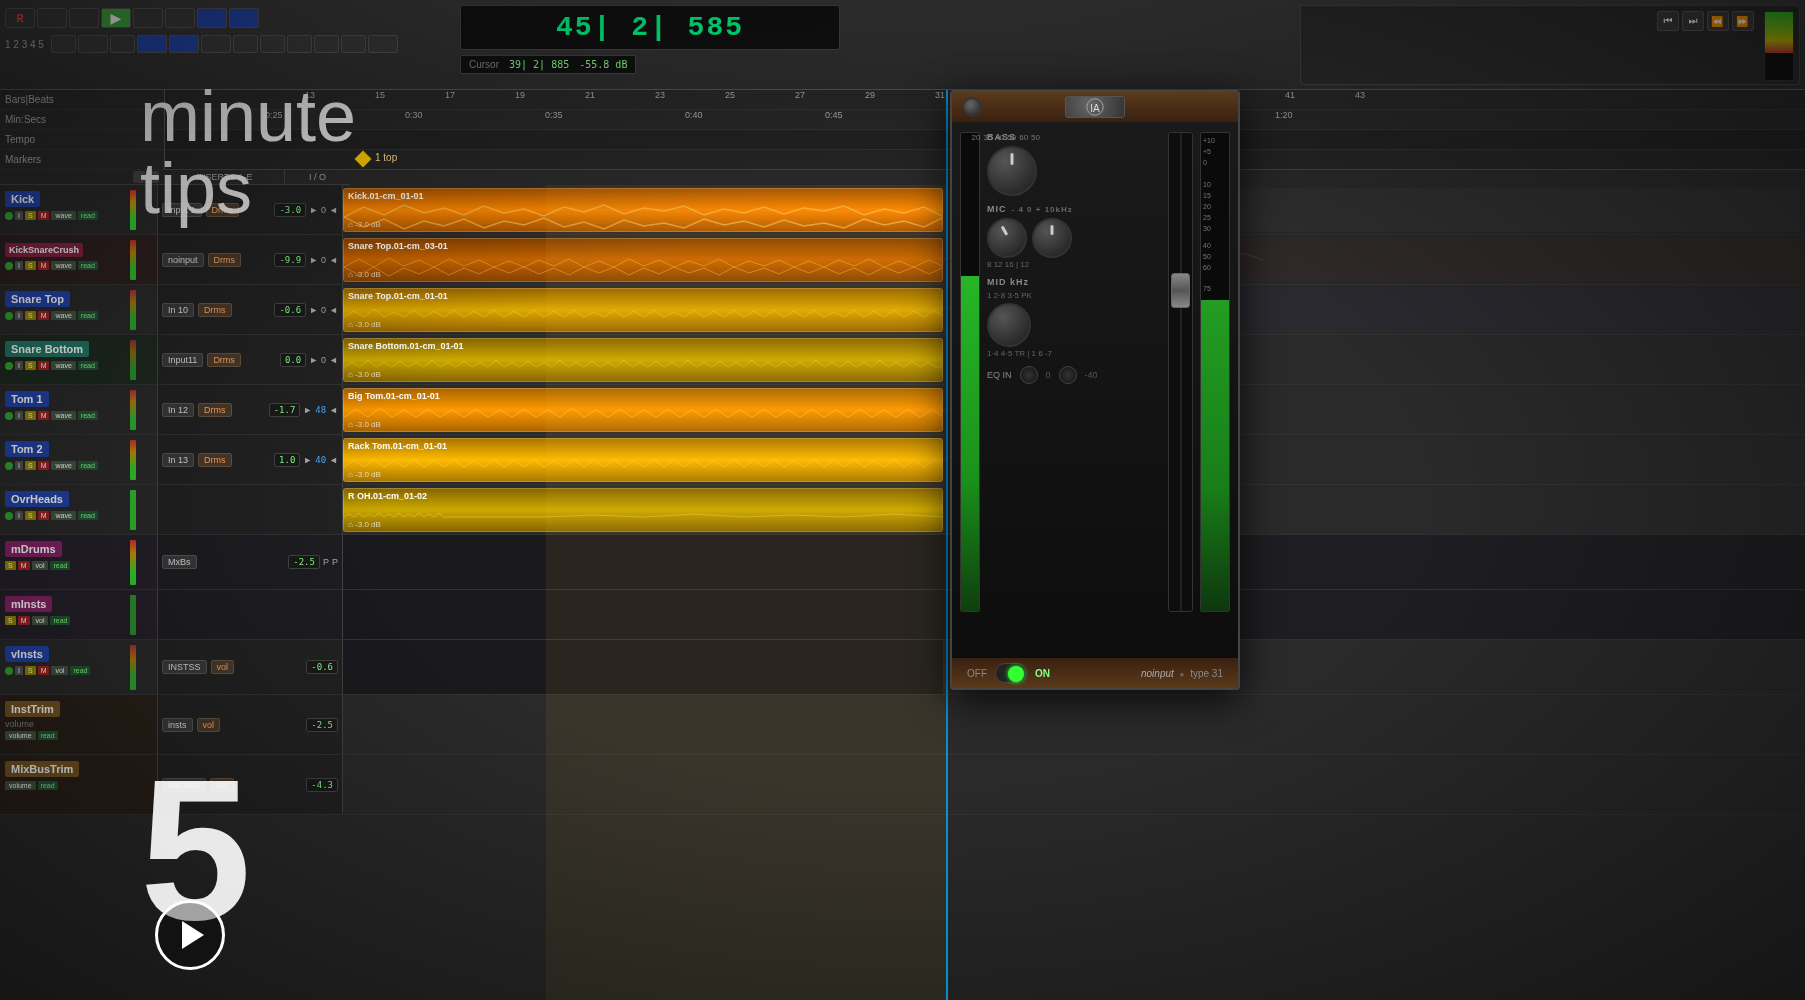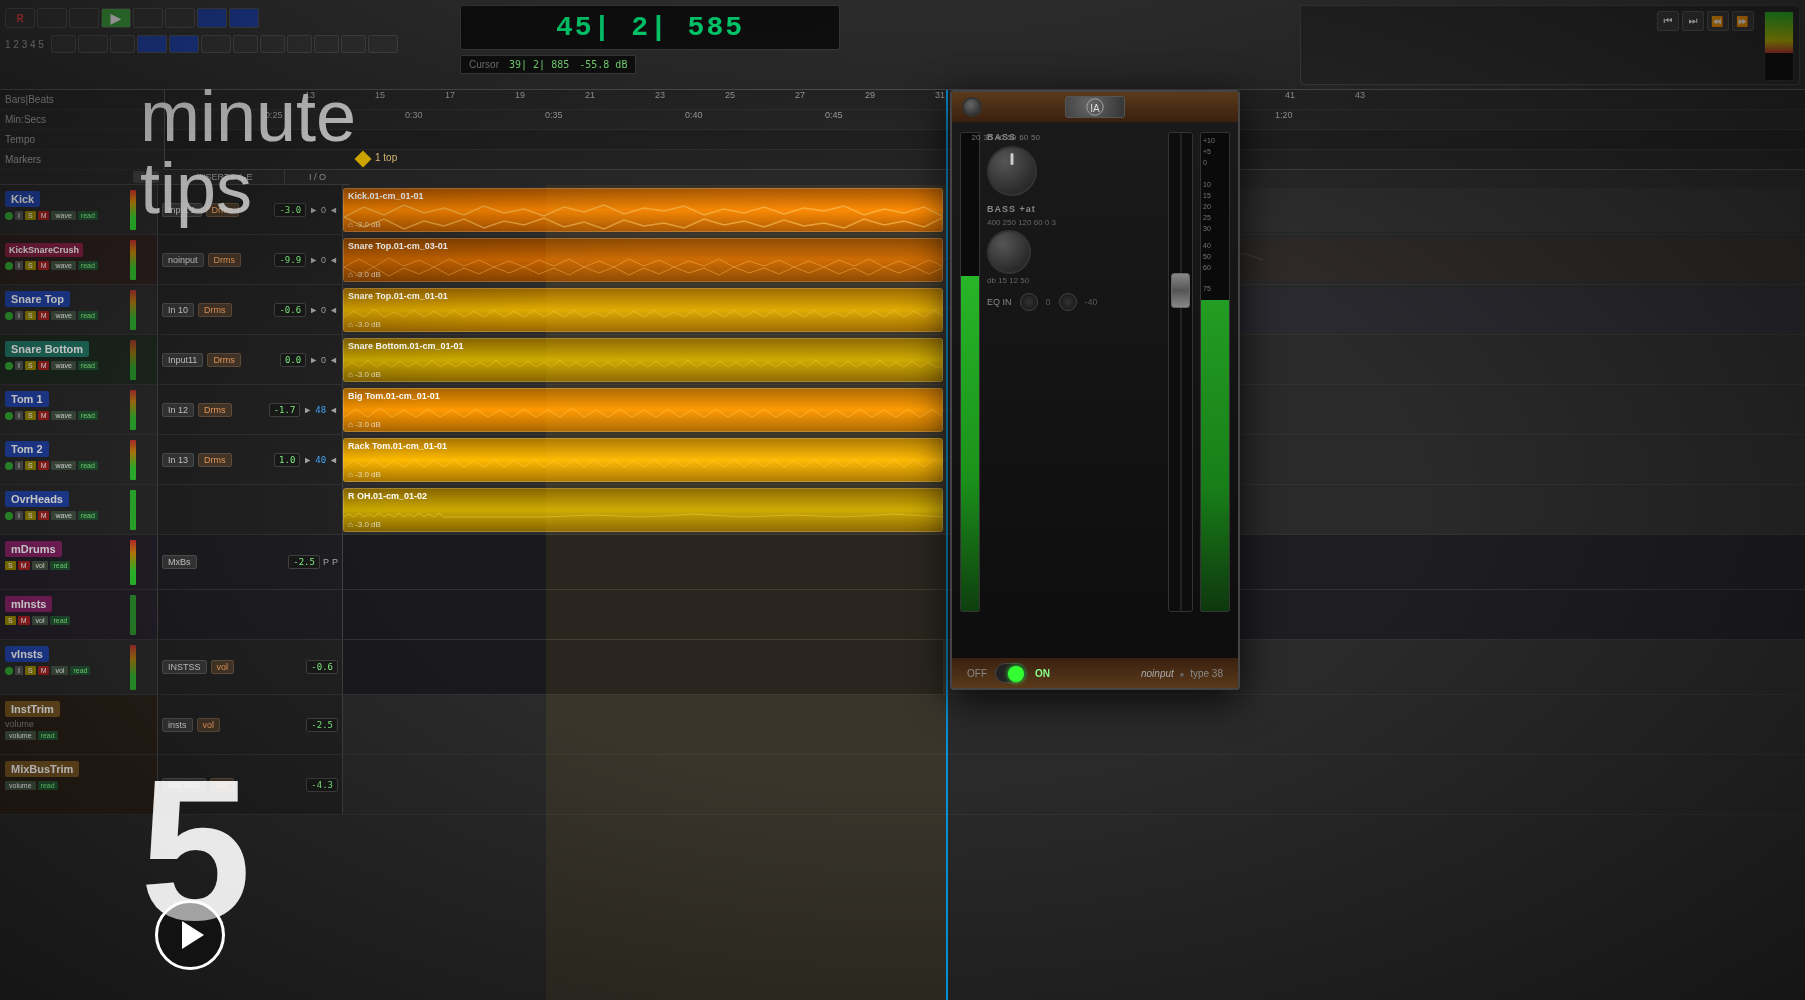--- a/index.html
+++ b/index.html
@@ -768,28 +768,43 @@
             <span>20</span>
               <span>30</span>
               <span>40</span>
               <span>50</span>
               <span>60</span>
               <span>50</span>
           </div>
         </div>
       </div>
 
-
-
       <div style="margin-bottom:8px;">
-        <div style="font-size:9px; color:#888; font-weight:bold; letter-spacing:1px; margin-bottom:4px;">BASS +at</div>
-        <div style="font-size:8px; color:#666; margin-bottom:3px;">400 250 120 60 0 3</div>
+        <div style="font-size:9px; color:#888; font-weight:bold; letter-spacing:1px; margin-bottom:4px; display:flex; align-items:center; gap:5px;">
+          <span>MIC</span>
+          <span style="font-size:8px; color:#666;">- 4 0 + 10kHz</span>
+        </div>
+        <div style="display:flex; gap:5px; align-items:center;">
+          <div style="width:40px; height:40px; border-radius:50%; background:radial-gradient(circle at 35% 30%, #555, #1a1a1a); border:2px solid #333; position:relative; cursor:pointer;">
+            <div style="position:absolute; top:5px; left:50%; transform:translateX(-50%); width:3px; height:10px; background:#ccc; border-radius:2px; transform:translateX(-50%) rotate(-30deg); transform-origin:center bottom;"></div>
+          </div>
+          <div style="width:40px; height:40px; border-radius:50%; background:radial-gradient(circle at 35% 30%, #555, #1a1a1a); border:2px solid #333; position:relative; cursor:pointer;">
+            <div style="position:absolute; top:5px; left:50%; transform:translateX(-50%); width:3px; height:10px; background:#ccc; border-radius:2px;"></div>
+          </div>
+        </div>
+        <div style="font-size:8px; color:#666; margin-top:2px;">8 12 16 | 12</div>
+      </div>
+
+      <div style="margin-bottom:8px;">
+        <div style="font-size:9px; color:#888; font-weight:bold; letter-spacing:1px; margin-bottom:4px;">MID kHz</div>
+        <div style="font-size:8px; color:#666; margin-bottom:3px;">1 2·8 3·5 PK</div>
         <div style="width:44px; height:44px; border-radius:50%; background:radial-gradient(circle at 35% 30%, #555, #1a1a1a); border:2px solid #333; cursor:pointer;"></div>
-        <div style="font-size:8px; color:#666; margin-top:2px;">db 15 12 50</div>
-      </div>
+        <div style="font-size:8px; color:#666; margin-top:2px;">1·4 4·5 TR | 1 6 -7</div>
+      </div>
+
 
       <div style="display:flex; align-items:center; gap:8px; margin-top:5px;">
         <div style="font-size:9px; color:#888;">EQ IN</div>
         <div style="width:18px; height:18px; border-radius:50%; background:radial-gradient(circle, #333, #111); border:1px solid #444; cursor:pointer;"></div>
         <div style="font-size:9px; color:#555;">0</div>
         <div style="width:18px; height:18px; border-radius:50%; background:radial-gradient(circle, #333, #111); border:1px solid #444; cursor:pointer;"></div>
         <div style="font-size:9px; color:#555;">-40</div>
       </div>
     </div>
 
@@ -826,21 +841,21 @@
     <div style="display:flex; align-items:center; gap:8px;">
       <span style="font-size:10px; color:#888;">OFF</span>
       <div style="width:32px; height:20px; border-radius:10px; background:#222; border:1px solid #444; position:relative; cursor:pointer;">
         <div style="position:absolute; right:2px; top:2px; width:16px; height:16px; border-radius:50%; background:#33ff33; box-shadow: 0 0 5px #33ff33;"></div>
       </div>
       <span style="font-size:10px; color:#88ff88; font-weight:bold;">ON</span>
     </div>
     <div style="text-align:right;">
       <span style="font-size:10px; color:#aaa; font-style:italic;">noinput</span>
       <span style="font-size:8px; color:#666; margin: 0 3px;">●</span>
-      <span style="font-size:10px; color:#888;">type 38</span>
+      <span style="font-size:10px; color:#888;">type 31</span>
     </div>
   </div>
 </div>
 
 <div id="overlay-tips">
   <div style="position:relative; display:inline-block;">
     <span id="tips-number">5</span>
   </div>
 </div>
 

